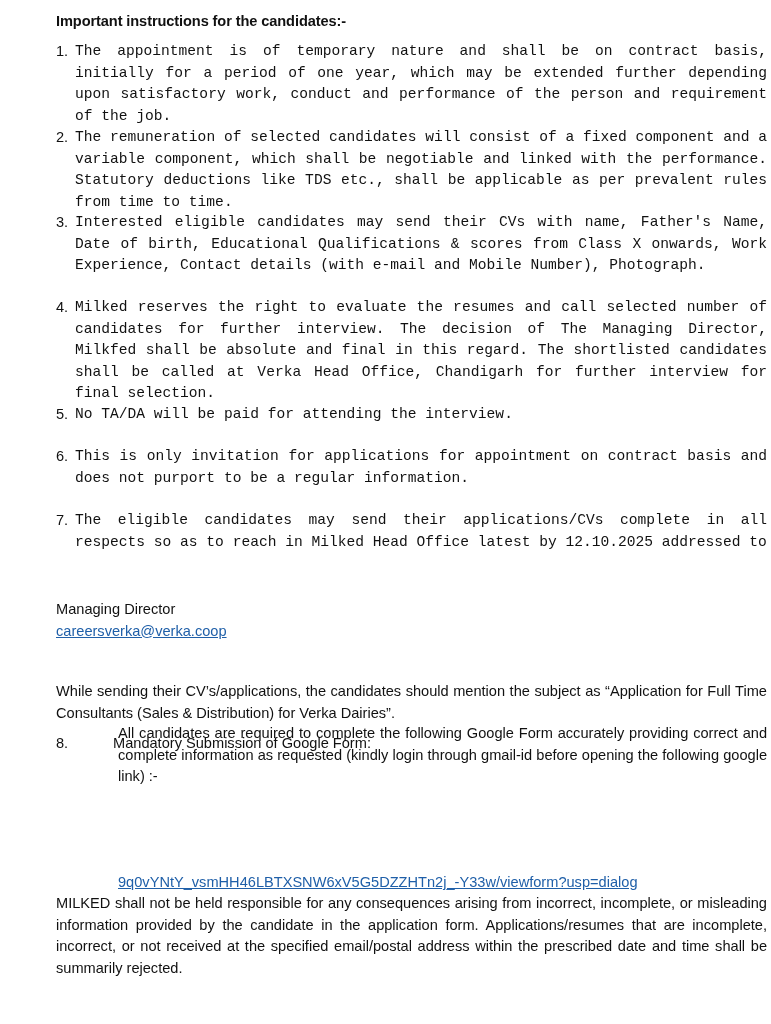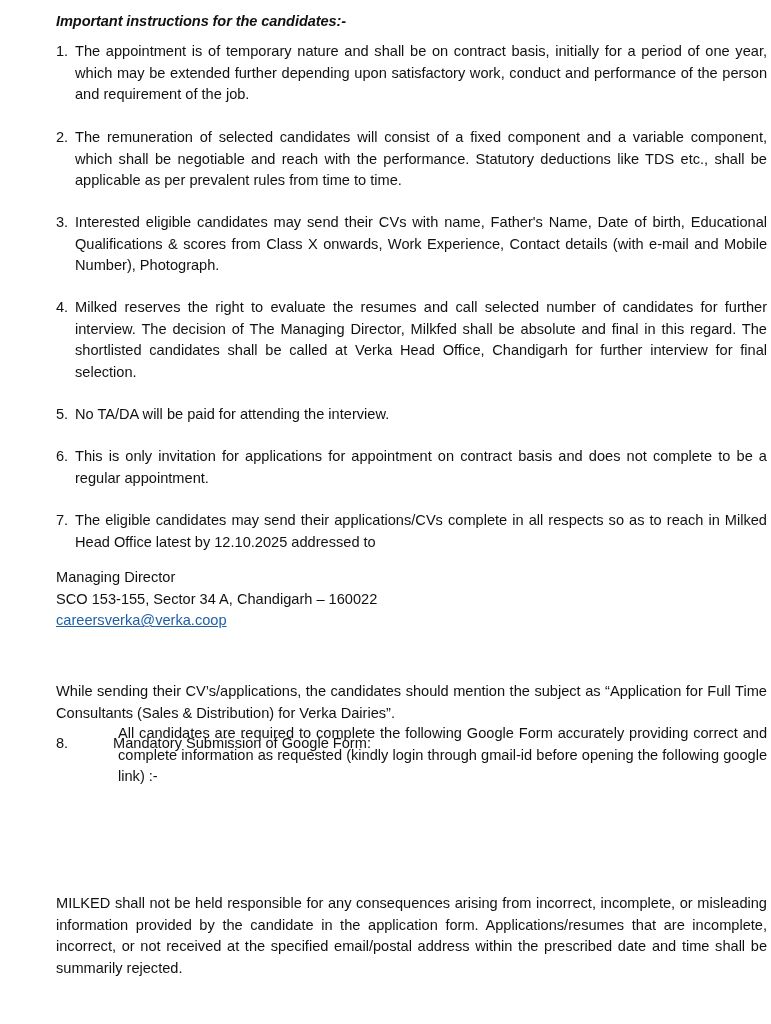--- a/index.html
+++ b/index.html
@@ -5,88 +5,87 @@
   html, body { margin: 0; padding: 0; background: #ffffff; }
   body {
     width: 771px; height: 1024px; overflow: hidden; position: relative;
     font-family: "Liberation Sans", sans-serif; color: #111111;
     font-size: 14.6px; line-height: 21.6px;
   }
   .page { position: absolute; left: 56px; top: 0; width: 711px; }
   .heading {
     position: absolute; left: 0; top: 11px; font-weight: bold; font-size: 14.6px;
     letter-spacing: -0.1px;
-    font-style: italic;
   }
   .item { position: absolute; left: 0; width: 711px; }
   .item .num { position: absolute; left: 0; top: 0; }
-  .item .txt { margin-left: 19px; text-align: justify; }
+  .item .txt { margin-left: 19px; text-align: justify; font-family: Liberation Mono, monospace; }
   .block { position: absolute; left: 0; width: 711px; }
   .justify { text-align: justify; text-align-last: left; }
   .justify-full { text-align: justify; text-align-last: justify; }
   a.link { color: #1f5fa8; }
   .sec8-num { position: absolute; left: 0; top: 733px; }
   .sec8-title { position: absolute; left: 57px; top: 733px; font-weight: normal; }
   .sec8-body { position: absolute; left: 62px; top: 723px; width: 649px; }
   .sec8-link { position: absolute; left: 62px; top: 840px; width: 649px; }
-  .line { display: block; white-space: nowrap; }
+  .line { display: block; white-space: nowrap; margin-top: 32px; }
 </style>
 </head>
 <body>
 
 <div class="page">
 
   <div class="heading">Important instructions for the candidates:-</div>
 
   <div class="item" style="top:41px">
     <span class="num">1.</span>
     <div class="txt">The appointment is of temporary nature and shall be on contract basis, initially for a period of one year, which may be extended further depending upon satisfactory work, conduct and performance of the person and requirement of the job.</div>
   </div>
 
   <div class="item" style="top:127px">
     <span class="num">2.</span>
-    <div class="txt">The remuneration of selected candidates will consist of a fixed component and a variable component, which shall be negotiable and reach with the performance. Statutory deductions like TDS etc., shall be applicable as per prevalent rules from time to time.</div>
+    <div class="txt">The remuneration of selected candidates will consist of a fixed component and a variable component, which shall be negotiable and linked with the performance. Statutory deductions like TDS etc., shall be applicable as per prevalent rules from time to time.</div>
   </div>
 
   <div class="item" style="top:212px">
     <span class="num">3.</span>
     <div class="txt">Interested eligible candidates may send their CVs with name, Father's Name, Date of birth, Educational Qualifications &amp; scores from Class X onwards, Work Experience, Contact details (with e-mail and Mobile Number), Photograph.</div>
   </div>
 
   <div class="item" style="top:297px">
     <span class="num">4.</span>
     <div class="txt">Milked reserves the right to evaluate the resumes and call selected number of candidates for further interview. The decision of The Managing Director, Milkfed shall be absolute and final in this regard. The shortlisted candidates shall be called at Verka Head Office, Chandigarh for further interview for final selection.</div>
   </div>
 
   <div class="item" style="top:404px">
     <span class="num">5.</span>
     <div class="txt">No TA/DA will be paid for attending the interview.</div>
   </div>
 
   <div class="item" style="top:446px">
     <span class="num">6.</span>
-    <div class="txt">This is only invitation for applications for appointment on contract basis and does not complete to be a regular appointment.</div>
+    <div class="txt">This is only invitation for applications for appointment on contract basis and does not purport to be a regular information.</div>
   </div>
 
   <div class="item" style="top:510px">
     <span class="num">7.</span>
     <div class="txt">The eligible candidates may send their applications/CVs complete in all respects so as to reach in Milked Head Office latest by 12.10.2025 addressed to</div>
   </div>
 
   <div class="block" style="top:567px">
     <span class="line">Managing Director</span>
-    <span class="line">SCO 153-155, Sector 34 A, Chandigarh – 160022</span>
     <a class="link" href="#">careersverka@verka.coop</a>
   </div>
 
   <div class="block justify" style="top:681px">While sending their CV’s/applications,  the candidates should  mention  the subject as “Application for Full Time Consultants (Sales &amp; Distribution) for Verka Dairies”.</div>
 
   <span class="sec8-num">8.</span>
   <span class="sec8-title">Mandatory Submission of Google Form:</span>
 
   <div class="sec8-body justify">All candidates are required to complete the following Google Form accurately providing correct and complete information as requested (kindly login through gmail-id before opening the following google link) :-</div>
 
   <div class="sec8-link">
+    <a class="link line" href="#">9q0vYNtY_vsmHH46LBTXSNW6xV5G5DZZHTn2j_-Y33w/viewform?usp=dialog</a>
   </div>
 
   <div class="block justify" style="top:893px">MILKED shall not be held responsible for any consequences arising from incorrect, incomplete, or misleading information provided by the candidate in the application form. Applications/resumes that are incomplete, incorrect, or not received at the specified email/postal address within the prescribed date and time shall be summarily rejected.</div>
 
 </div>
 
 </body></html>

